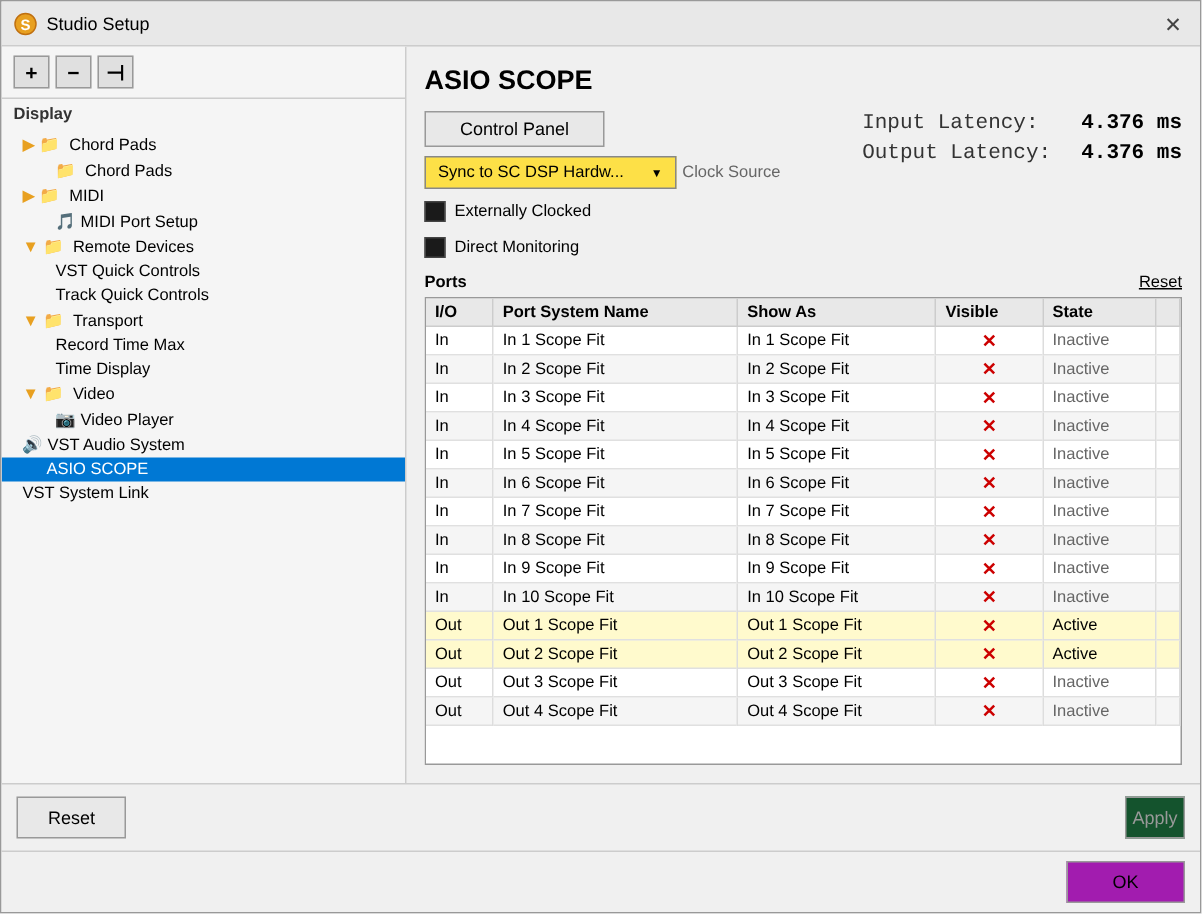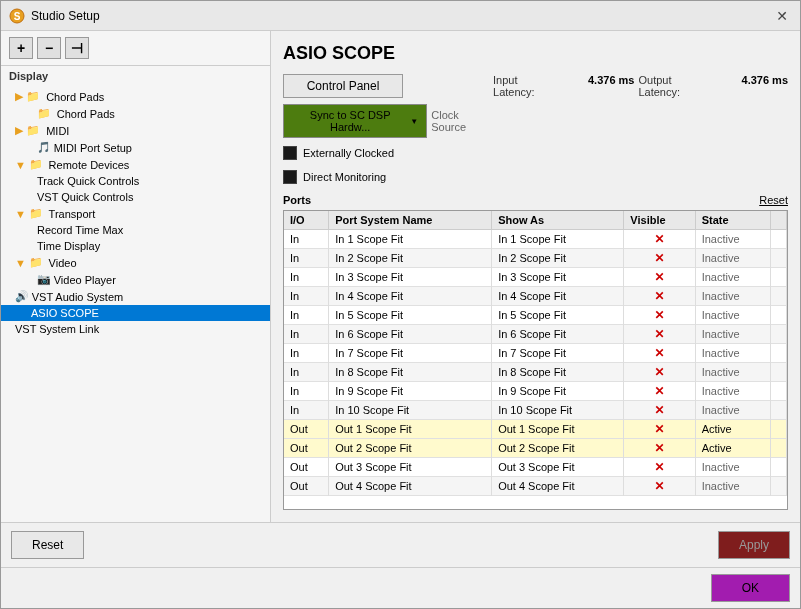--- a/index.html
+++ b/index.html
@@ -161,43 +161,44 @@
     }
 
     .sync-row {
       display: flex;
       align-items: center;
       gap: 4px;
     }
 
     .sync-btn {
       padding: 4px 8px;
-      background: #4d7c0f;
+      background: #fde047;
       border: 1px solid #888;
       cursor: pointer;
       font-size: 11px;
       display: flex;
       align-items: center;
-      gap: 2px;
+      gap: 18px;
     }
 
     .sync-btn .dropdown-arrow {
       font-size: 8px;
     }
 
     .clock-source-label {
       font-size: 11px;
       color: #666;
     }
 
     .latency-panel {
       display: flex;
-      flex-direction: row;
+      flex-direction: column;
       gap: 4px;
-      font-size: 11px;
+      font-size: 14px;
+      font-family: Liberation Mono, monospace;
     }
 
     .latency-row {
       display: flex;
       justify-content: space-between;
       gap: 20px;
     }
 
     .latency-label {
       color: #333;
@@ -339,22 +340,22 @@
 
     .btn-reset {
       padding: 6px 20px;
       background: #e8e8e8;
       border: 1px solid #999;
       cursor: pointer;
       font-size: 12px;
     }
 
     .btn-apply {
-      padding: 6px 20px;
-      background: #7f1d1d;
+      padding: 6px 4px;
+      background: #14532d;
       border: 1px solid #999;
       cursor: pointer;
       font-size: 12px;
       color: #999;
     }
 
     .btn-ok {
       padding: 6px 30px;
       background: #a21caf;
       border: 1px solid #999;
@@ -425,24 +426,24 @@
           <span class="folder-icon" style="font-size:11px; margin-right:3px;">🎵</span>
           <span class="item-label">MIDI Port Setup</span>
         </div>
 
         <div class="tree-item" style="padding-left: 14px;">
           <span class="folder-icon" style="color: #e8a020; margin-right:3px;">▼</span>
           <span class="folder-icon" style="color: #e8a020;">📁</span>
           <span class="item-label" style="margin-left:3px;">Remote Devices</span>
         </div>
         <div class="tree-item" style="padding-left: 36px;">
+          <span class="item-label">VST Quick Controls</span>
+        </div>
+        <div class="tree-item" style="padding-left: 36px;">
           <span class="item-label">Track Quick Controls</span>
-        </div>
-        <div class="tree-item" style="padding-left: 36px;">
-          <span class="item-label">VST Quick Controls</span>
         </div>
 
         <div class="tree-item" style="padding-left: 14px;">
           <span class="folder-icon" style="color: #e8a020; margin-right:3px;">▼</span>
           <span class="folder-icon" style="color: #e8a020;">📁</span>
           <span class="item-label" style="margin-left:3px;">Transport</span>
         </div>
         <div class="tree-item" style="padding-left: 36px;">
           <span class="item-label">Record Time Max</span>
         </div>

